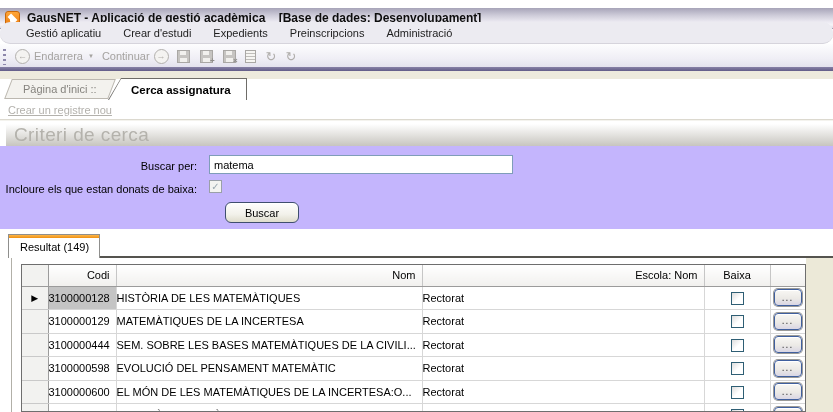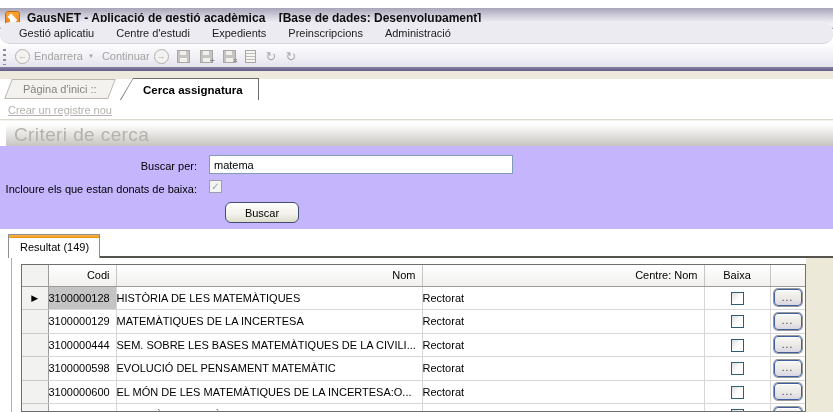--- a/index.html
+++ b/index.html
@@ -20,21 +20,21 @@
     background:linear-gradient(180deg,#ffa638,#ec7c10); border:1px solid #c9680a; border-radius:3px; }
   .app-icon .cap-board { position:absolute; left:2px; top:2px; width:9px; height:9px;
     background:#fff; transform:rotate(45deg) scale(1,.55); }
   .app-icon .cap-base { position:absolute; left:4px; top:7px; width:5px; height:4px;
     background:#fff; border-radius:0 0 2px 2px; }
   .title-text { font-size:12px; font-weight:bold; color:#0d0d0d; white-space:pre; }
   
   .menubar {
     position:absolute; left:0; top:22px; width:833px; height:22px;
     background:#ecebf1; border-bottom:1px solid #d6d4dc;
-    display:flex; align-items:center; padding-left:8px;border-radius:10px;
+    display:flex; align-items:center; padding-left:15px;border-radius:10px;
   }
   .menu-item { padding:3px 11px; color:#1d1d1d; cursor:default; }
   
   .toolbar {
     position:absolute; left:0; top:44px; width:833px; height:27px;
     background:linear-gradient(180deg,#fdfdfe 0%,#efeef5 55%,#dddbe9 100%);
     display:flex; align-items:center;
   }
   .toolbar::after { content:""; position:absolute; left:0; bottom:0; width:100%; height:4px;
     background:linear-gradient(180deg,#8781a6,#625c88); }
@@ -56,21 +56,21 @@
   .refresh { font-size:13px; color:#b0aeab; margin:0 5px 3px 4px; line-height:1; }
   
   .pretab-strip { position:absolute; left:0; top:71px; width:833px; height:8px; background:#edeadd; }
   .tab-inactive {
     position:absolute; left:8px; top:79px; width:104px; height:20px;
     background:#f3f2ee; border:1px solid #bcb8b0; transform:skewX(-21deg);
     display:flex; align-items:center; justify-content:center;
   }
   .tab-inactive span { transform:skewX(21deg); color:#85837e; }
   .tab-active-outer {
-    position:absolute; left:120px; top:78px; width:139px; height:22px; background:#6e6c68;
+    position:absolute; left:108px; top:78px; width:139px; height:22px; background:#6e6c68;
     clip-path:polygon(13px 0,100% 0,100% 100%,0 100%);
   }
   .tab-active-inner {
     position:absolute; left:1px; top:1px; right:1px; bottom:0; background:#ffffff;
     clip-path:polygon(12px 0,100% 0,100% 100%,0 100%);
     display:flex; align-items:center; padding-left:22px;
     font-weight:bold; font-size:11.5px; color:#000;
   }
   
   .new-record { position:absolute; left:8px; top:104px; color:#b3b1ac; text-decoration:underline; cursor:default; }
@@ -154,21 +154,21 @@
   <div class="titlebar">
     <div class="app-icon">
       <div class="cap-board"></div>
         <div class="cap-base"></div>
     </div>
     <span class="title-text">GausNET - Aplicació de gestió acadèmica    [Base de dades: Desenvolupament]</span>
   </div>
 
   <div class="menubar">
     <span class="menu-item">Gestió aplicatiu</span>
-    <span class="menu-item">Centre d'estudi</span>
+    <span class="menu-item">Crear d'estudi</span>
     <span class="menu-item">Expedients</span>
     <span class="menu-item">Preinscripcions</span>
     <span class="menu-item">Administració</span>
   </div>
 
   <div class="toolbar">
     <div class="grip"></div>
     <div class="tb-group">
       <span class="circ">←</span>
       <span>Endarrera</span>
@@ -232,21 +232,21 @@
           <col style="width:306px">
         <col style="width:282px">
           <col style="width:66px">
           <col style="width:35px">
       </colgroup>
       <tbody>
           <tr>
         <th class="sel"></th>
         <th>Codi</th>
         <th>Nom</th>
-        <th>Centre: Nom</th>
+        <th>Escola: Nom</th>
         <th class="center">Baixa</th>
         <th></th>
       </tr>
       <tr>
         <td class="sel"><span>▶</span></td>
         <td class="codi-selected">3100000128</td>
         <td>HISTÒRIA DE LES MATEMÀTIQUES</td>
         <td>Rectorat</td>
         <td class="baixa"><span class="gridcheck"></span></td>
         <td class="btncell"><button class="dots-btn">...</button></td>

